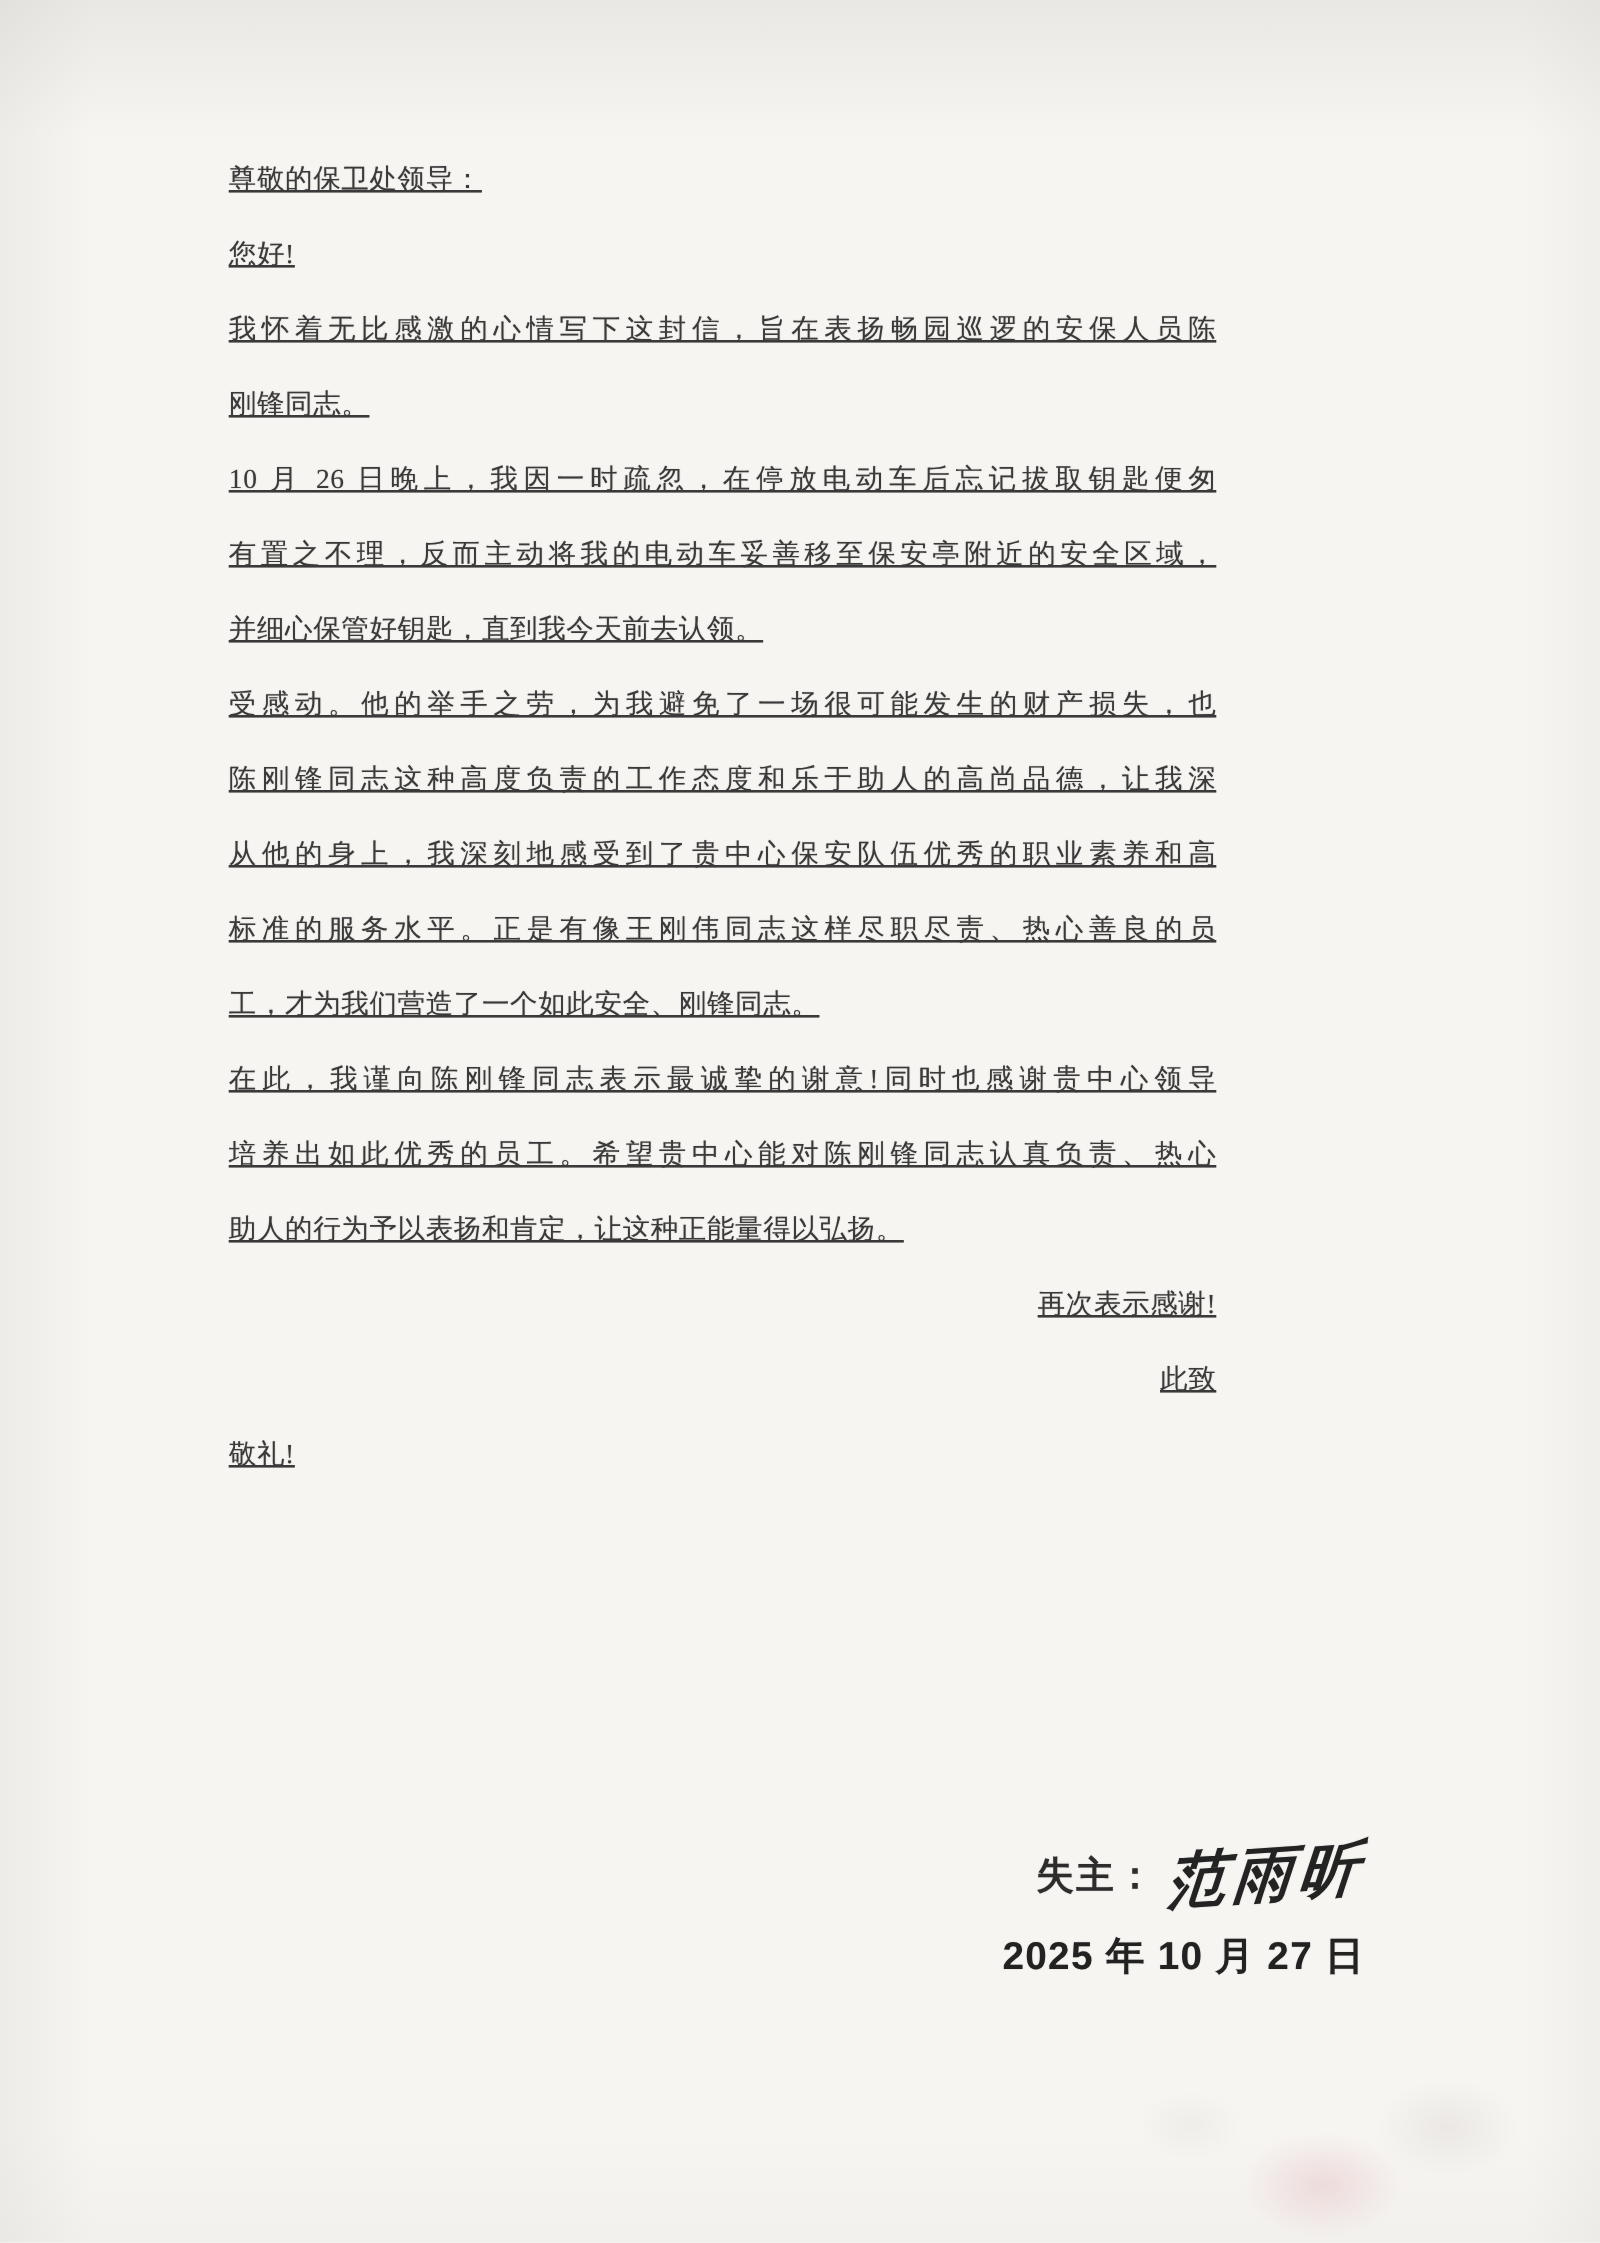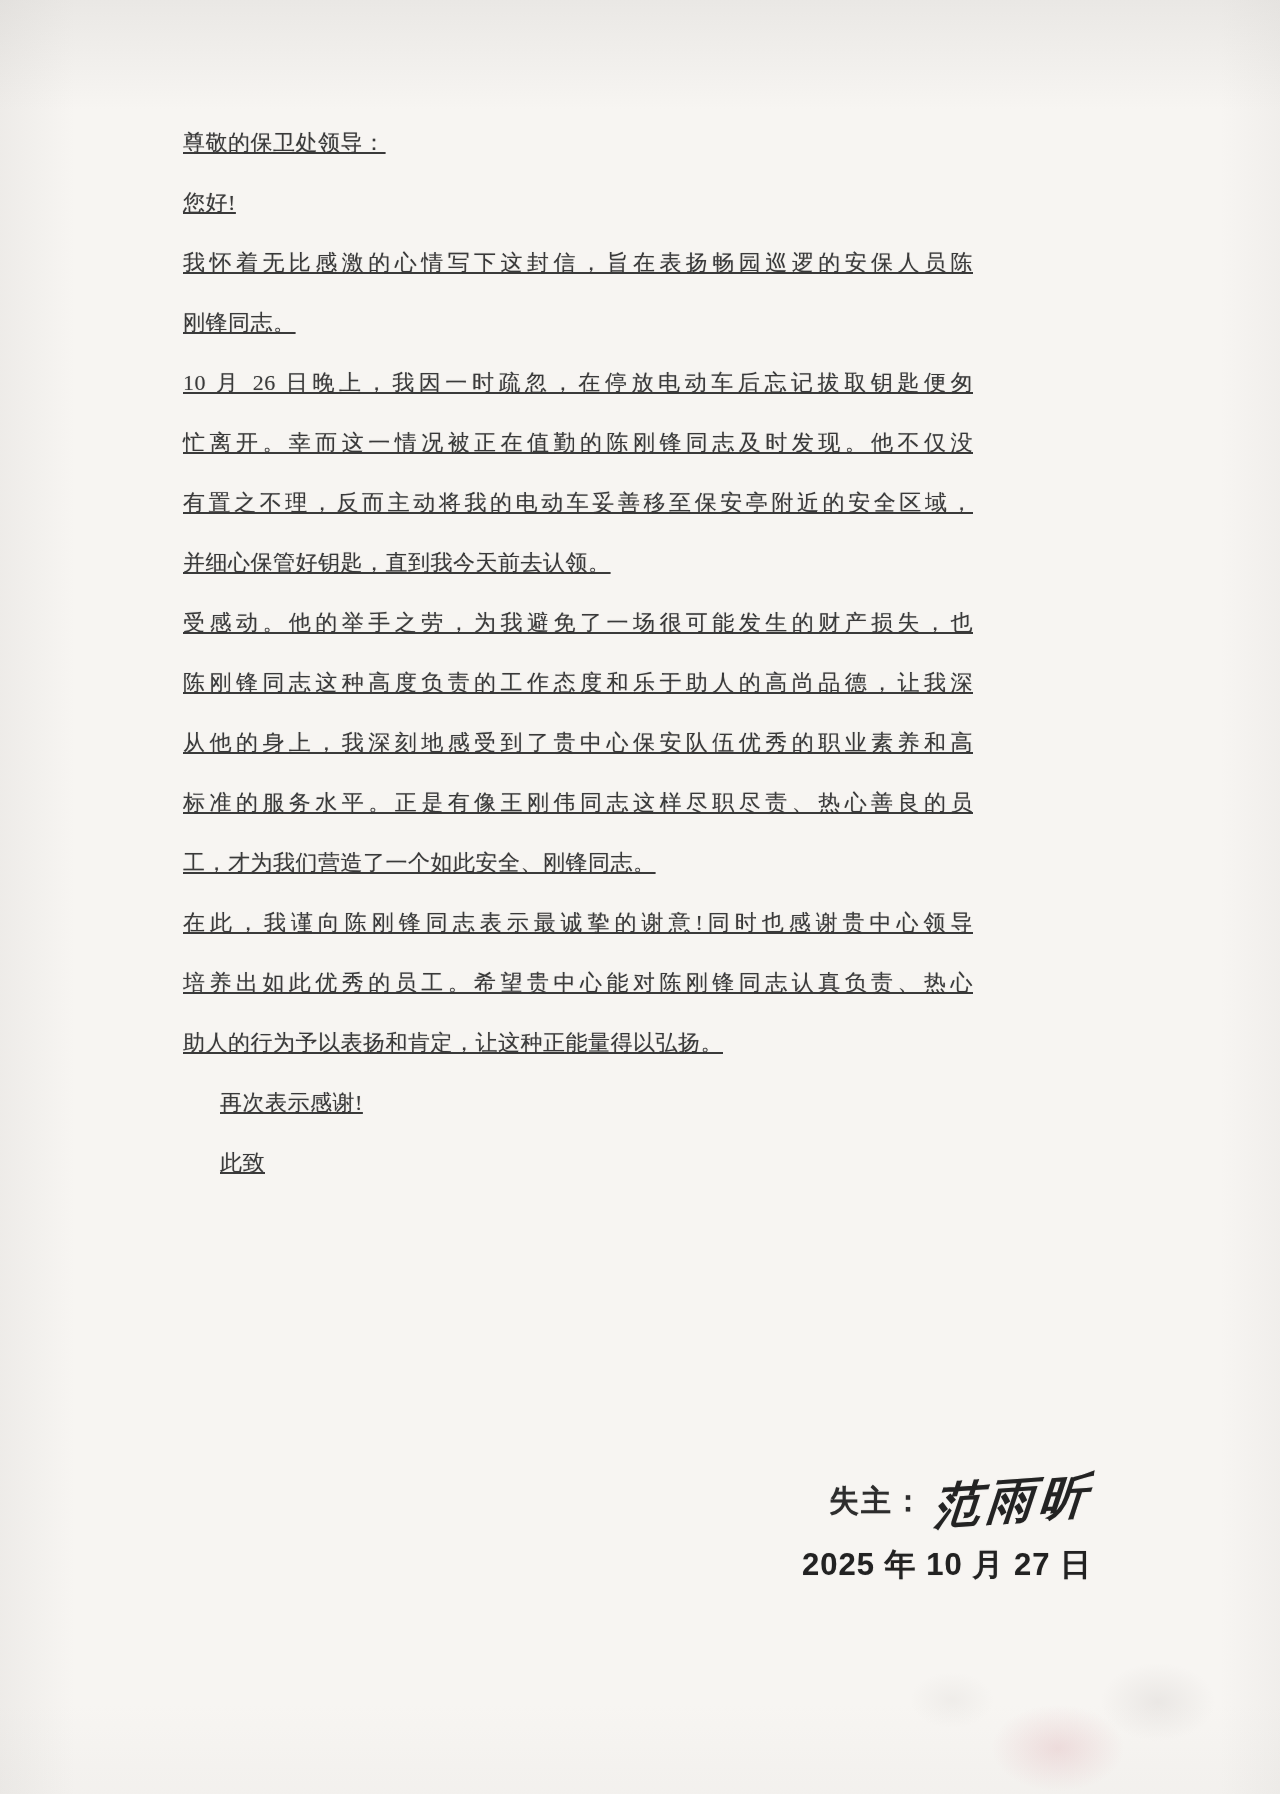--- a/index.html
+++ b/index.html
@@ -30,21 +30,21 @@
     font-size:22px;line-height:60px;height:60px;
     letter-spacing:0.5px;
     text-shadow:0 0 1px rgba(40,40,40,.35);
     text-align:left;
     text-decoration:underline;
   }
   .line.full{
     text-align:justify;
     text-align-last:justify;
   }
-  .line.indent{padding-left:37px;}
+  .line.indent{padding-left:37px;text-align:right;}
   .signature-block{
     position:absolute;top:1468px;right:188px;
     text-align:right;
     filter:blur(0.25px);
   }
   .sig-line{
     font-family:"Liberation Sans","DejaVu Sans",sans-serif;
     font-weight:700;font-size:30px;color:#2d2d2d;
     height:66px;line-height:66px;
     text-shadow:0 0 1px rgba(40,40,40,.3);
@@ -69,34 +69,34 @@
 </head>
 <body>
 
 <div class="letter">
   <div class="line">尊敬的保卫处领导：</div>
   <div class="line">您好!</div>
   <div>
       <div class="line full">我怀着无比感激的心情写下这封信，旨在表扬畅园巡逻的安保人员陈</div>
       <div class="line">刚锋同志。</div>
       <div class="line full">10 月 26 日晚上，我因一时疏忽，在停放电动车后忘记拔取钥匙便匆</div>
-      <div class="line full">忙离开。幸而这一情况被正在值勤的陈刚锋同志及时发现。他不仅没</div>
       <div class="line full">有置之不理，反而主动将我的电动车妥善移至保安亭附近的安全区域，</div>
       <div class="line">并细心保管好钥匙，直到我今天前去认领。</div>
       <div class="line full">受感动。他的举手之劳，为我避免了一场很可能发生的财产损失，也</div>
       <div class="line full">陈刚锋同志这种高度负责的工作态度和乐于助人的高尚品德，让我深</div>
       <div class="line full">从他的身上，我深刻地感受到了贵中心保安队伍优秀的职业素养和高</div>
       <div class="line full">标准的服务水平。正是有像王刚伟同志这样尽职尽责、热心善良的员</div>
       <div class="line">工，才为我们营造了一个如此安全、刚锋同志。</div>
       <div class="line full">在此，我谨向陈刚锋同志表示最诚挚的谢意!同时也感谢贵中心领导</div>
       <div class="line full">培养出如此优秀的员工。希望贵中心能对陈刚锋同志认真负责、热心</div>
       <div class="line">助人的行为予以表扬和肯定，让这种正能量得以弘扬。</div>
     </div>
   <div class="line indent">再次表示感谢!</div>
   <div class="line indent">此致</div>
+  <div class="line">敬礼!</div>
 </div>
 
 <div class="signature-block">
   <div class="sig-line">
     <span class="sig-label">失主：</span><span class="sig-name">范雨昕</span>
   </div>
   <div class="date-line">2025 年 10 月 27 日</div>
 </div>
 
 </body></html>

